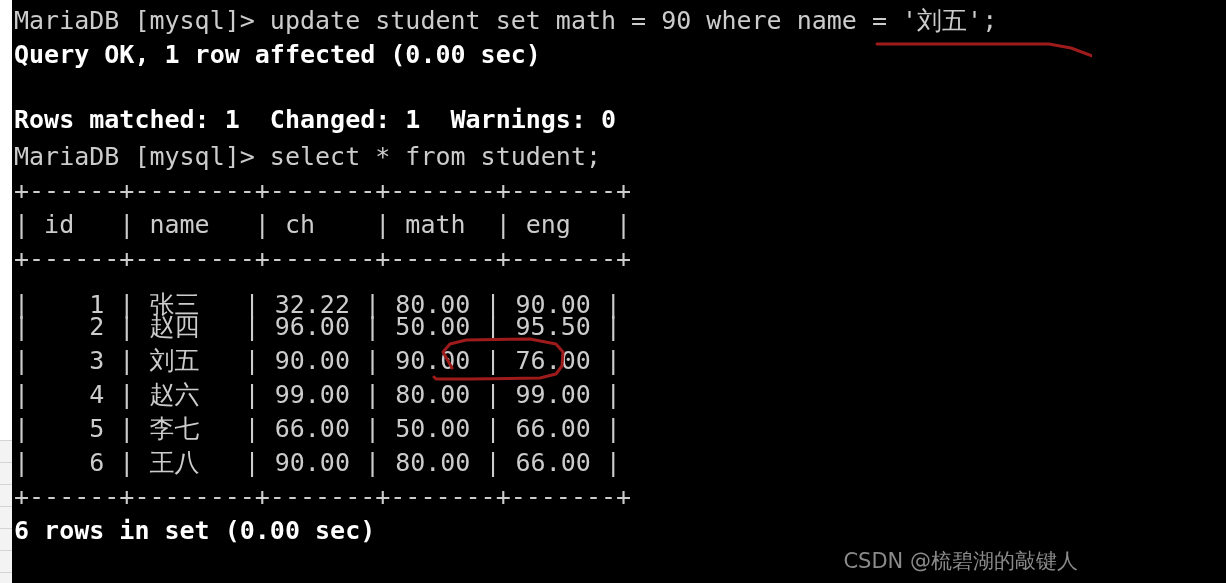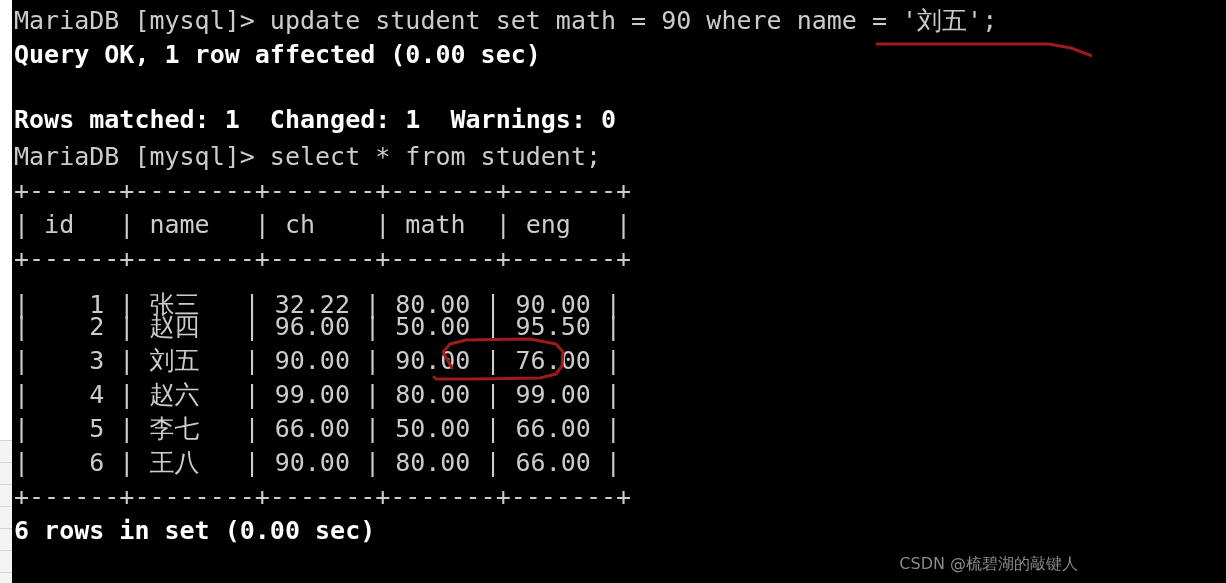--- a/index.html
+++ b/index.html
@@ -82,21 +82,21 @@
     width: 1226px;
     height: 583px;
     z-index: 9;
     pointer-events: none;
   }
 
   #watermark {
     position: absolute;
     right: 14px;
     bottom: 8px;
-    font-size: 16px;
+    font-size: 21px;
     color: #8a8a8a;
     font-family: "DejaVu Sans", "Liberation Sans", sans-serif;
     white-space: pre;
     z-index: 10;
   }
 </style>
 </head>
 <body>
 
 <div id="screen">

